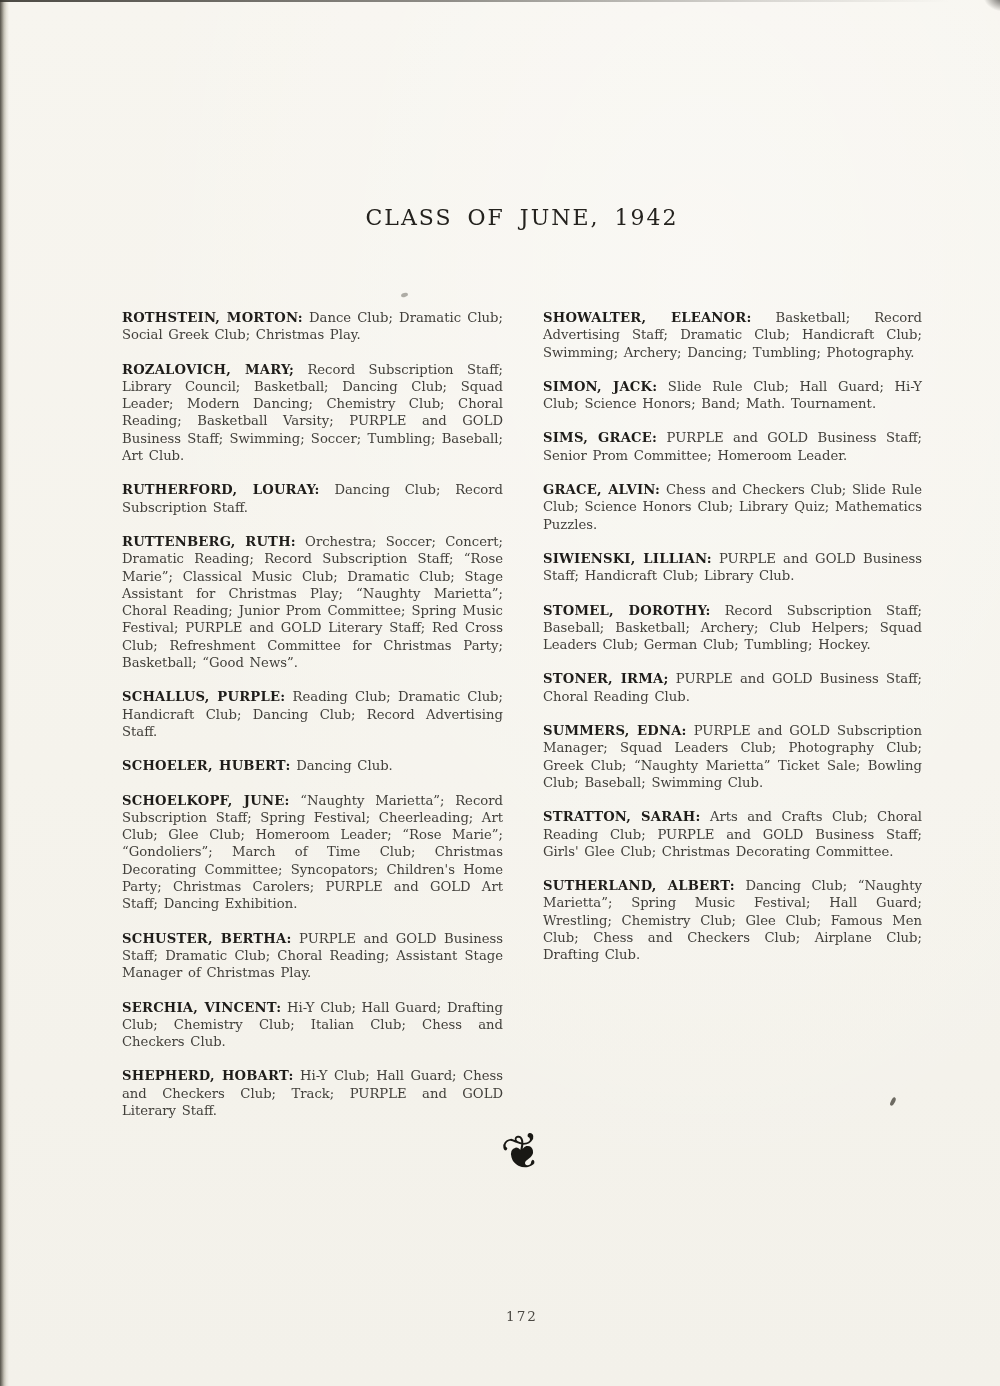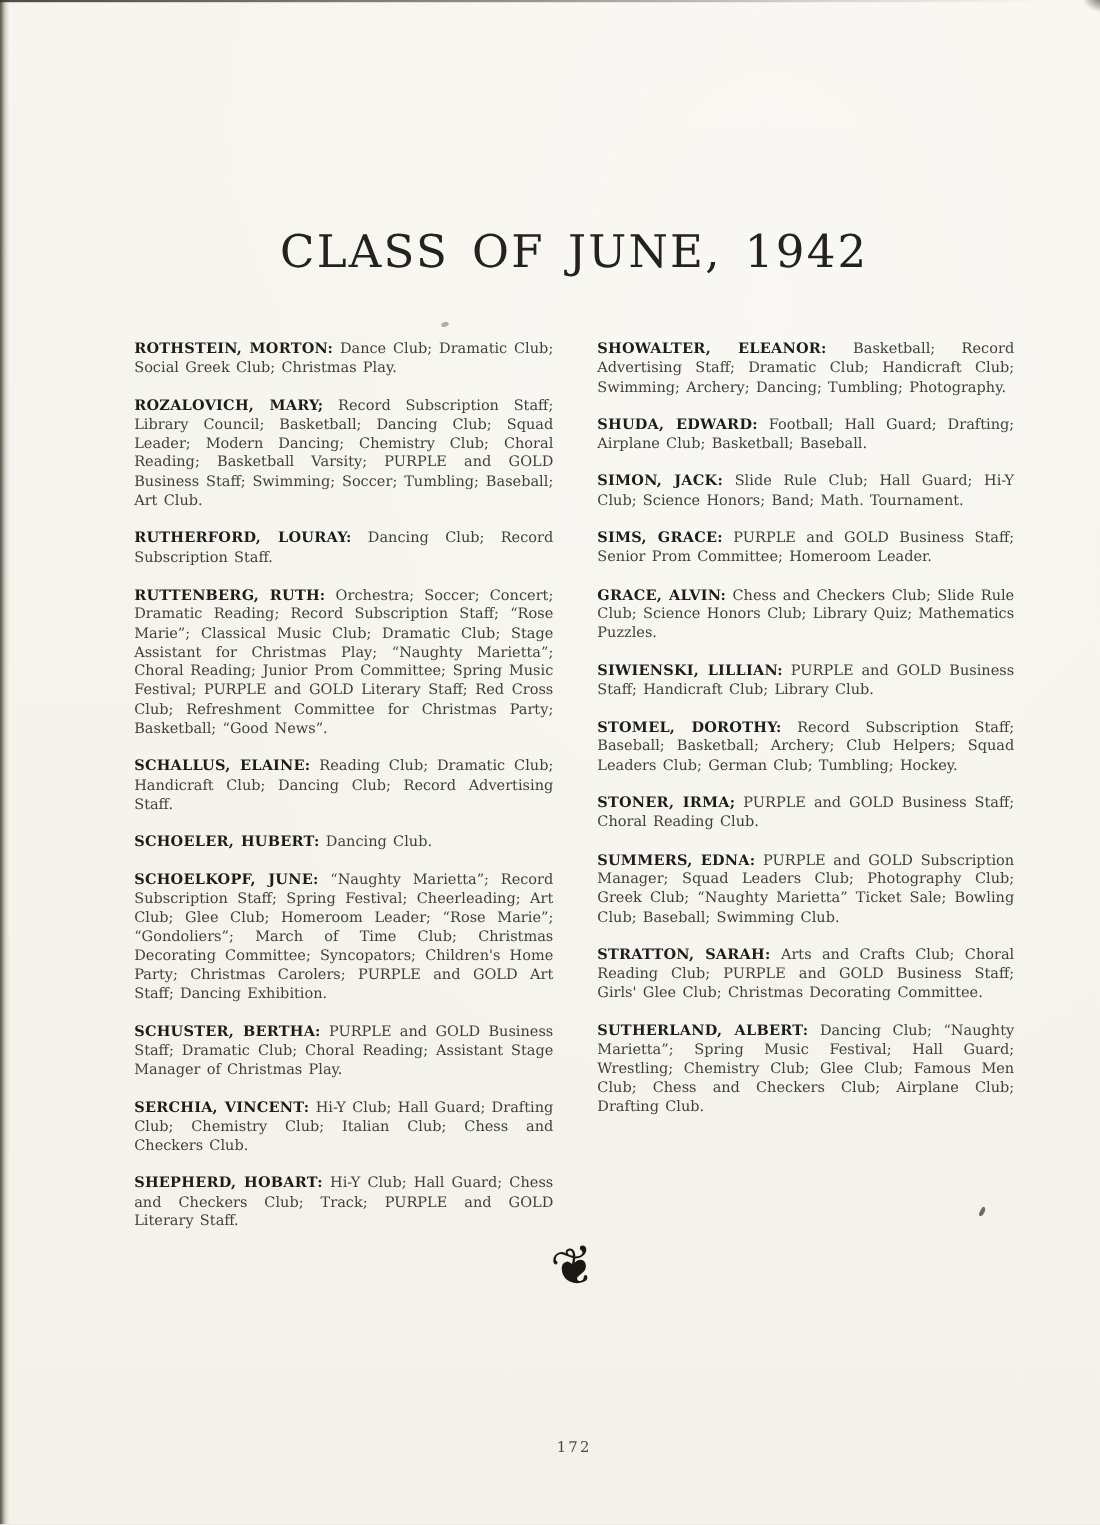--- a/index.html
+++ b/index.html
@@ -40,21 +40,21 @@
     width: 22px; height: 16px;
     background: radial-gradient(ellipse at top right, rgba(40,38,34,0.85), rgba(40,38,34,0) 70%);
   }
   .page-title {
     position: absolute;
     top: 205px;
     left: 112px;
     width: 820px;
     margin: 0;
     text-align: center;
-    font-size: 41px;
+    font-size: 22px;
     font-weight: normal;
     letter-spacing: 2px;
     word-spacing: 6px;
     color: #24221e;
   }
   .columns {
     position: absolute;
     top: 309px;
     left: 122px;
     width: 800px;
@@ -121,30 +121,29 @@
   <div class="speck s2"></div>
 
   <h1 class="page-title">CLASS OF JUNE, 1942</h1>
 
   <div class="columns">
     <div class="column left">
         <p class="entry"><span class="entry-name">ROTHSTEIN, MORTON:</span><span class="entry-activities"> Dance Club; Dramatic Club; Social Greek Club; Christmas Play.</span></p>
         <p class="entry"><span class="entry-name">ROZALOVICH, MARY;</span><span class="entry-activities"> Record Subscription Staff; Library Council; Basketball; Dancing Club; Squad Leader; Modern Dancing; Chemistry Club; Choral Reading; Basketball Varsity; PURPLE and GOLD Business Staff; Swimming; Soccer; Tumbling; Baseball; Art Club.</span></p>
         <p class="entry"><span class="entry-name">RUTHERFORD, LOURAY:</span><span class="entry-activities"> Dancing Club; Record Subscription Staff.</span></p>
         <p class="entry"><span class="entry-name">RUTTENBERG, RUTH:</span><span class="entry-activities"> Orchestra; Soccer; Concert; Dramatic Reading; Record Subscription Staff; “Rose Marie”; Classical Music Club; Dramatic Club; Stage Assistant for Christmas Play; “Naughty Marietta”; Choral Reading; Junior Prom Committee; Spring Music Festival; PURPLE and GOLD Literary Staff; Red Cross Club; Refreshment Committee for Christmas Party; Basketball; “Good News”.</span></p>
-        <p class="entry"><span class="entry-name">SCHALLUS, ELAINE:</span><span class="entry-activities"> Reading Club; Dramatic Club; Handicraft Club; Dancing Club; Record Advertising Staff.</span></p>
+        <p class="entry"><span class="entry-name">SCHALLUS, PURPLE:</span><span class="entry-activities"> Reading Club; Dramatic Club; Handicraft Club; Dancing Club; Record Advertising Staff.</span></p>
         <p class="entry"><span class="entry-name">SCHOELER, HUBERT:</span><span class="entry-activities"> Dancing Club.</span></p>
         <p class="entry"><span class="entry-name">SCHOELKOPF, JUNE:</span><span class="entry-activities"> “Naughty Marietta”; Record Subscription Staff; Spring Festival; Cheerleading; Art Club; Glee Club; Homeroom Leader; “Rose Marie”; “Gondoliers”; March of Time Club; Christmas Decorating Committee; Syncopators; Children's Home Party; Christmas Carolers; PURPLE and GOLD Art Staff; Dancing Exhibition.</span></p>
         <p class="entry"><span class="entry-name">SCHUSTER, BERTHA:</span><span class="entry-activities"> PURPLE and GOLD Business Staff; Dramatic Club; Choral Reading; Assistant Stage Manager of Christmas Play.</span></p>
         <p class="entry"><span class="entry-name">SERCHIA, VINCENT:</span><span class="entry-activities"> Hi-Y Club; Hall Guard; Drafting Club; Chemistry Club; Italian Club; Chess and Checkers Club.</span></p>
         <p class="entry"><span class="entry-name">SHEPHERD, HOBART:</span><span class="entry-activities"> Hi-Y Club; Hall Guard; Chess and Checkers Club; Track; PURPLE and GOLD Literary Staff.</span></p>
       </div>
     <div class="column right">
         <p class="entry"><span class="entry-name">SHOWALTER, ELEANOR:</span><span class="entry-activities"> Basketball; Record Advertising Staff; Dramatic Club; Handicraft Club; Swimming; Archery; Dancing; Tumbling; Photography.</span></p>
-        <p class="entry"><span class="entry-name">SHUDA, EDWARD:</span><span class="entry-activities"> Football; Hall Guard; Drafting; Airplane Club; Basketball; Baseball.</span></p>
         <p class="entry"><span class="entry-name">SIMON, JACK:</span><span class="entry-activities"> Slide Rule Club; Hall Guard; Hi-Y Club; Science Honors; Band; Math. Tournament.</span></p>
         <p class="entry"><span class="entry-name">SIMS, GRACE:</span><span class="entry-activities"> PURPLE and GOLD Business Staff; Senior Prom Committee; Homeroom Leader.</span></p>
         <p class="entry"><span class="entry-name">GRACE, ALVIN:</span><span class="entry-activities"> Chess and Checkers Club; Slide Rule Club; Science Honors Club; Library Quiz; Mathematics Puzzles.</span></p>
         <p class="entry"><span class="entry-name">SIWIENSKI, LILLIAN:</span><span class="entry-activities"> PURPLE and GOLD Business Staff; Handicraft Club; Library Club.</span></p>
         <p class="entry"><span class="entry-name">STOMEL, DOROTHY:</span><span class="entry-activities"> Record Subscription Staff; Baseball; Basketball; Archery; Club Helpers; Squad Leaders Club; German Club; Tumbling; Hockey.</span></p>
         <p class="entry"><span class="entry-name">STONER, IRMA;</span><span class="entry-activities"> PURPLE and GOLD Business Staff; Choral Reading Club.</span></p>
         <p class="entry"><span class="entry-name">SUMMERS, EDNA:</span><span class="entry-activities"> PURPLE and GOLD Subscription Manager; Squad Leaders Club; Photography Club; Greek Club; “Naughty Marietta” Ticket Sale; Bowling Club; Baseball; Swimming Club.</span></p>
         <p class="entry"><span class="entry-name">STRATTON, SARAH:</span><span class="entry-activities"> Arts and Crafts Club; Choral Reading Club; PURPLE and GOLD Business Staff; Girls' Glee Club; Christmas Decorating Committee.</span></p>
         <p class="entry"><span class="entry-name">SUTHERLAND, ALBERT:</span><span class="entry-activities"> Dancing Club; “Naughty Marietta”; Spring Music Festival; Hall Guard; Wrestling; Chemistry Club; Glee Club; Famous Men Club; Chess and Checkers Club; Airplane Club; Drafting Club.</span></p>
       </div>

